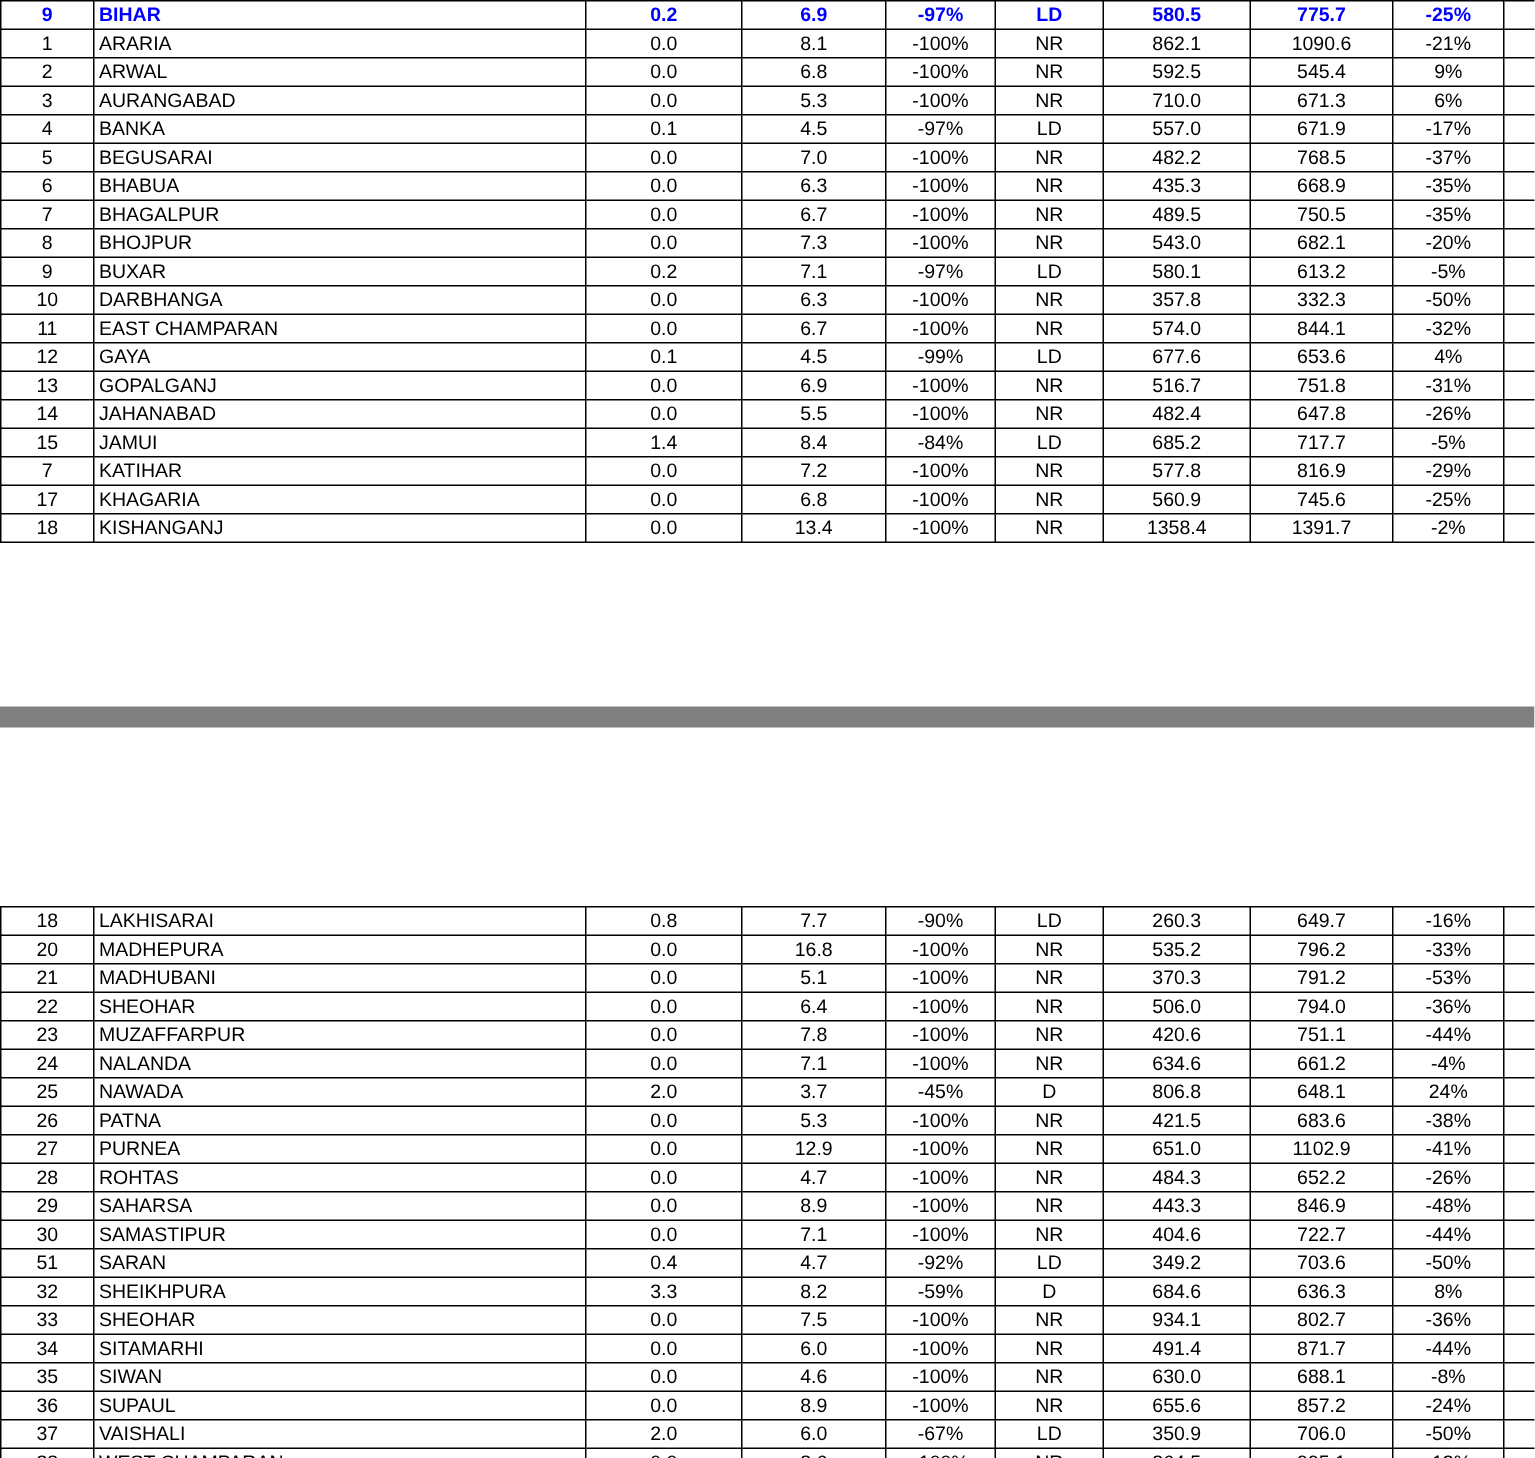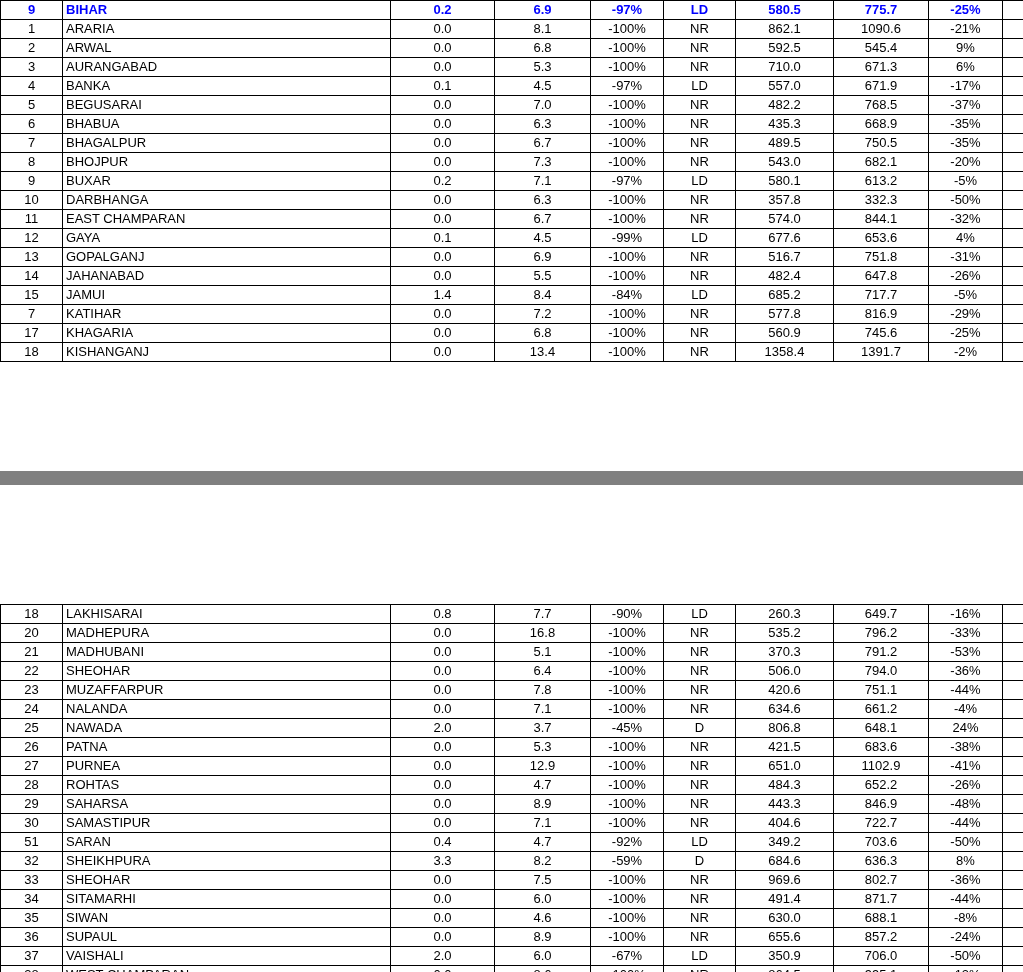--- a/index.html
+++ b/index.html
@@ -506,21 +506,21 @@
         <td class="num">8%</td>
         <td class="ctr">N</td>
       </tr>
       <tr>
         <td class="num">33</td>
         <td class="txt">SHEOHAR</td>
         <td class="num">0.0</td>
         <td class="num">7.5</td>
         <td class="num">-100%</td>
         <td class="ctr">NR</td>
-        <td class="num">969.6</td>
+        <td class="num">934.1</td>
         <td class="num">802.7</td>
         <td class="num">-36%</td>
         <td class="ctr">D</td>
       </tr>
       <tr>
         <td class="num">34</td>
         <td class="txt">SITAMARHI</td>
         <td class="num">0.0</td>
         <td class="num">6.0</td>
         <td class="num">-100%</td>

